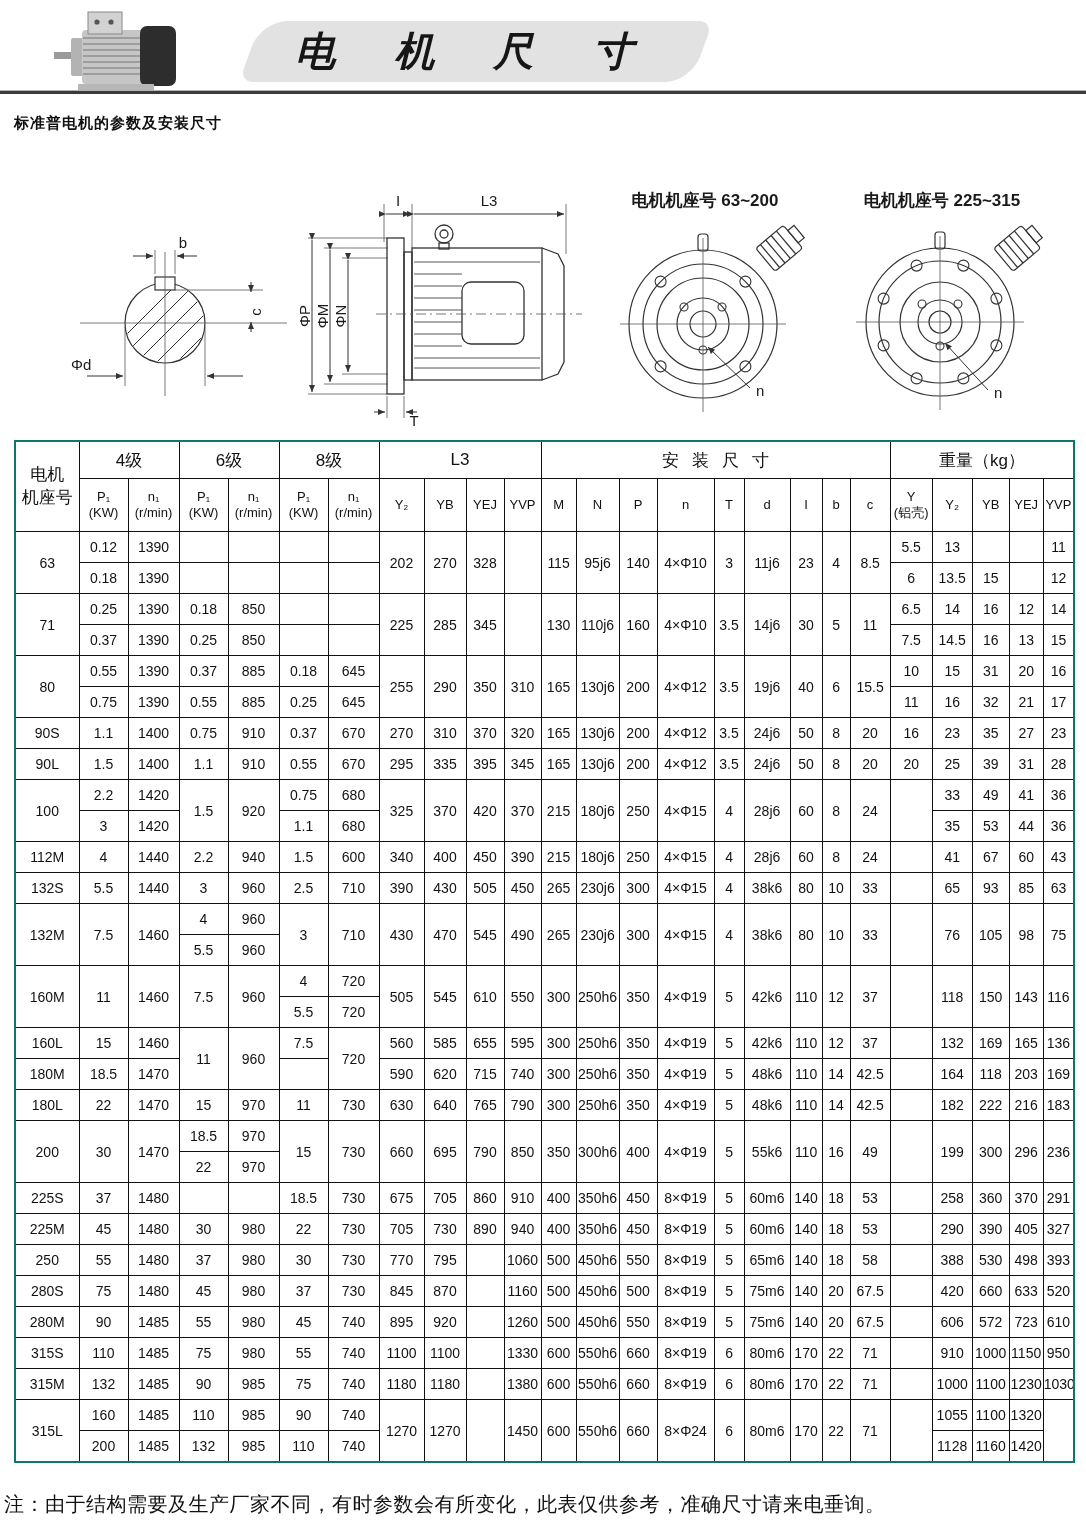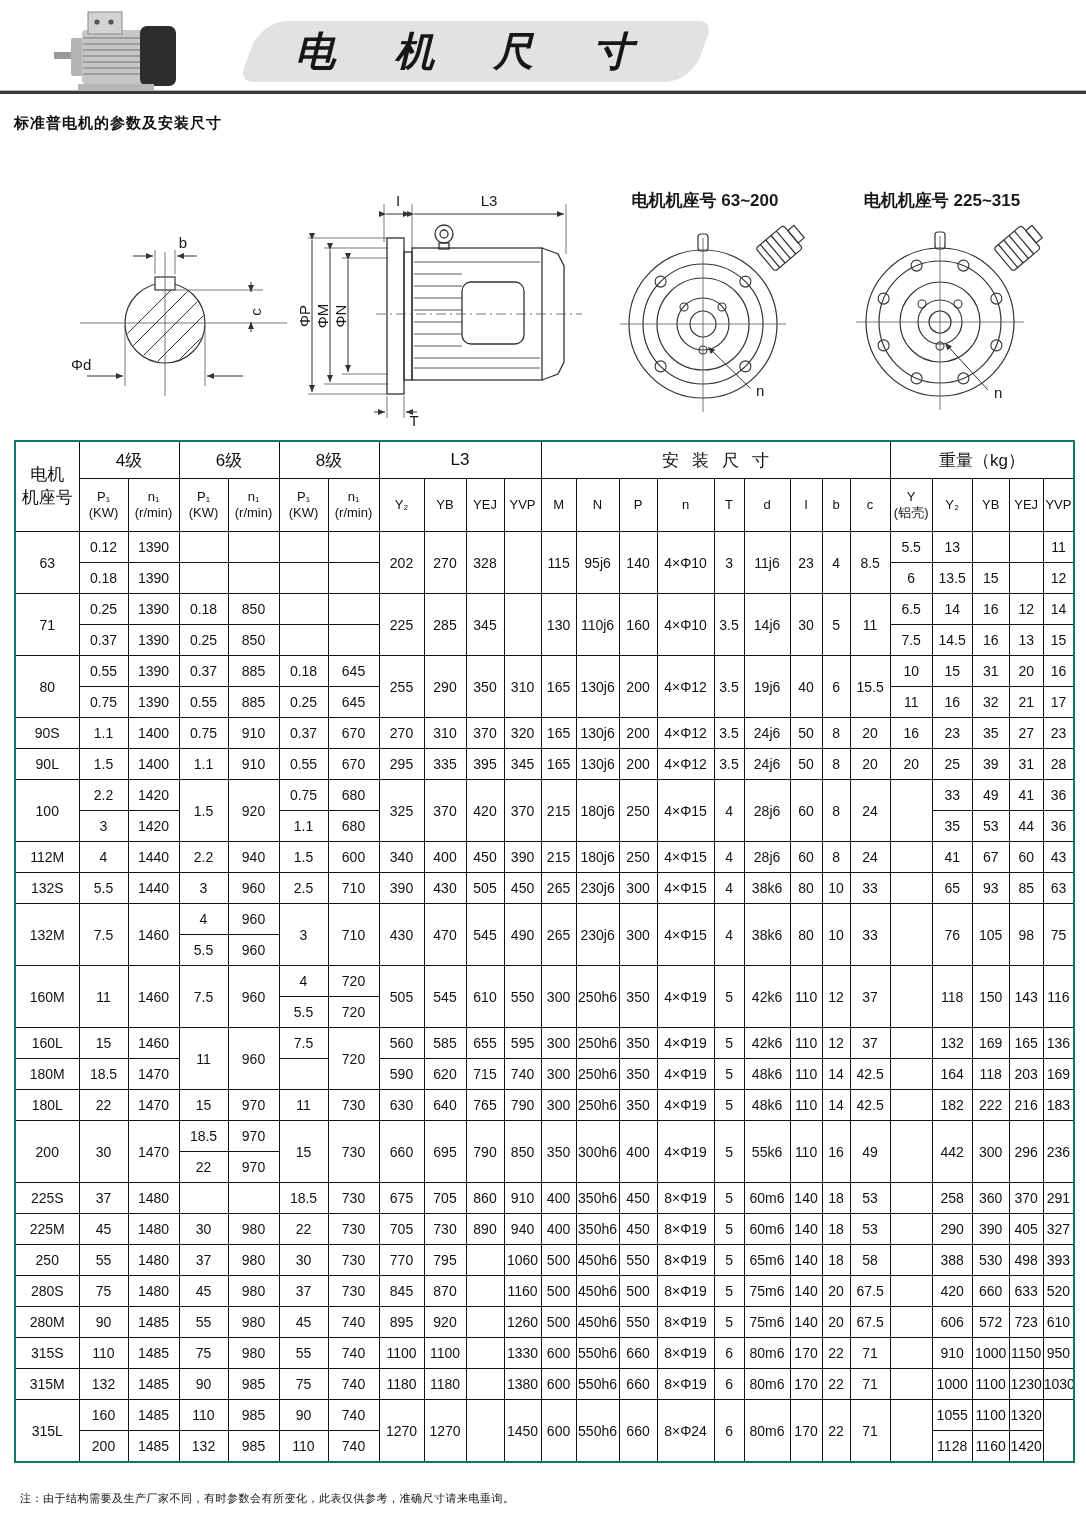--- a/index.html
+++ b/index.html
@@ -32,21 +32,21 @@
     border-collapse:collapse; table-layout:fixed; border:2px solid #0f766e; }
   table.spec th, table.spec td {
     border:1px solid #111; text-align:center; vertical-align:middle; padding:0;
     color:#111; overflow:hidden;
   }
   table.spec td { height:30px; font-size:14px; white-space:nowrap; }
   table.spec tr.g th { height:36px; font-size:17px; font-weight:normal; white-space:pre-line; }
   table.spec tr.s th { height:52px; font-size:13px; font-weight:normal; line-height:1.25; white-space:pre-line; }
   table.spec th.frame-h { font-size:15px; line-height:1.35; }
   table.spec th.wide { letter-spacing:13px; text-indent:13px; }
-  .footnote { position:absolute; left:20px; top:1491px; font-size:11px; letter-spacing:0.5px; }
+  .footnote { position:absolute; left:4px; top:1491px; font-size:20px; letter-spacing:0.5px; }
 </style>
 </head>
 <body>
 
 <svg class="motor-photo" width="140" height="88" viewBox="0 0 140 88">
   <rect x="2" y="42" width="17" height="7" fill="#9a9a9a"></rect>
   <rect x="19" y="28" width="12" height="38" rx="2" fill="#b3b3b3"></rect>
   <rect x="30" y="20" width="62" height="54" rx="4" fill="#c6c6c6"></rect>
   <g stroke="#8f8f8f" stroke-width="1.4">
     <line x1="31" y1="28" x2="91" y2="28"></line>
@@ -751,21 +751,21 @@
         <td rowspan="2">350</td>
         <td rowspan="2">300h6</td>
         <td rowspan="2">400</td>
         <td rowspan="2">4×Φ19</td>
         <td rowspan="2">5</td>
         <td rowspan="2">55k6</td>
         <td rowspan="2">110</td>
         <td rowspan="2">16</td>
         <td rowspan="2">49</td>
         <td rowspan="2"></td>
-        <td rowspan="2">442</td>
+        <td rowspan="2">199</td>
         <td rowspan="2">300</td>
         <td rowspan="2">296</td>
         <td rowspan="2">236</td>
       </tr>
       <tr>
         <td>22</td>
         <td>970</td>
       </tr>
       <tr>
         <td>225S</td>

